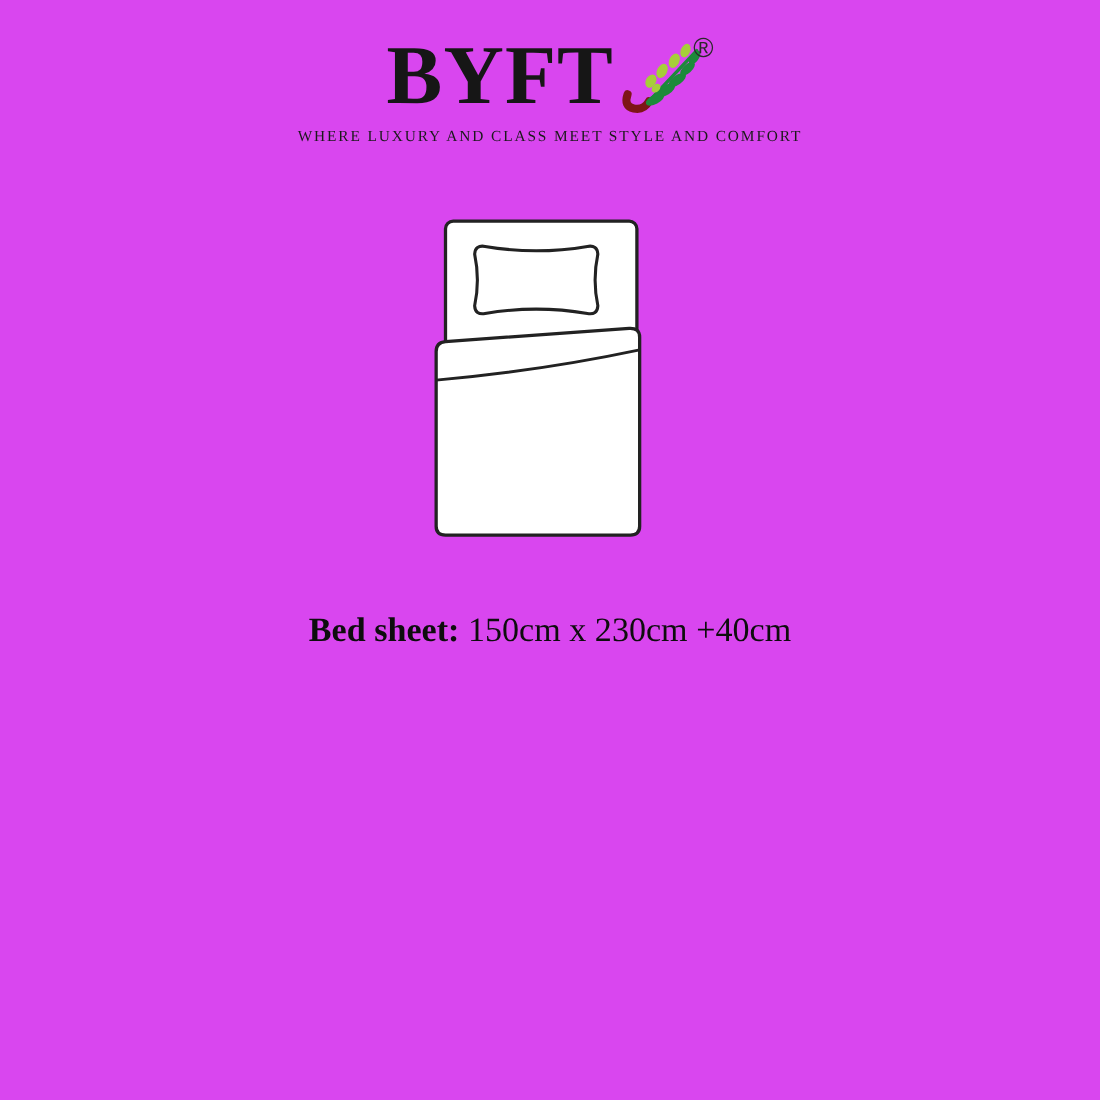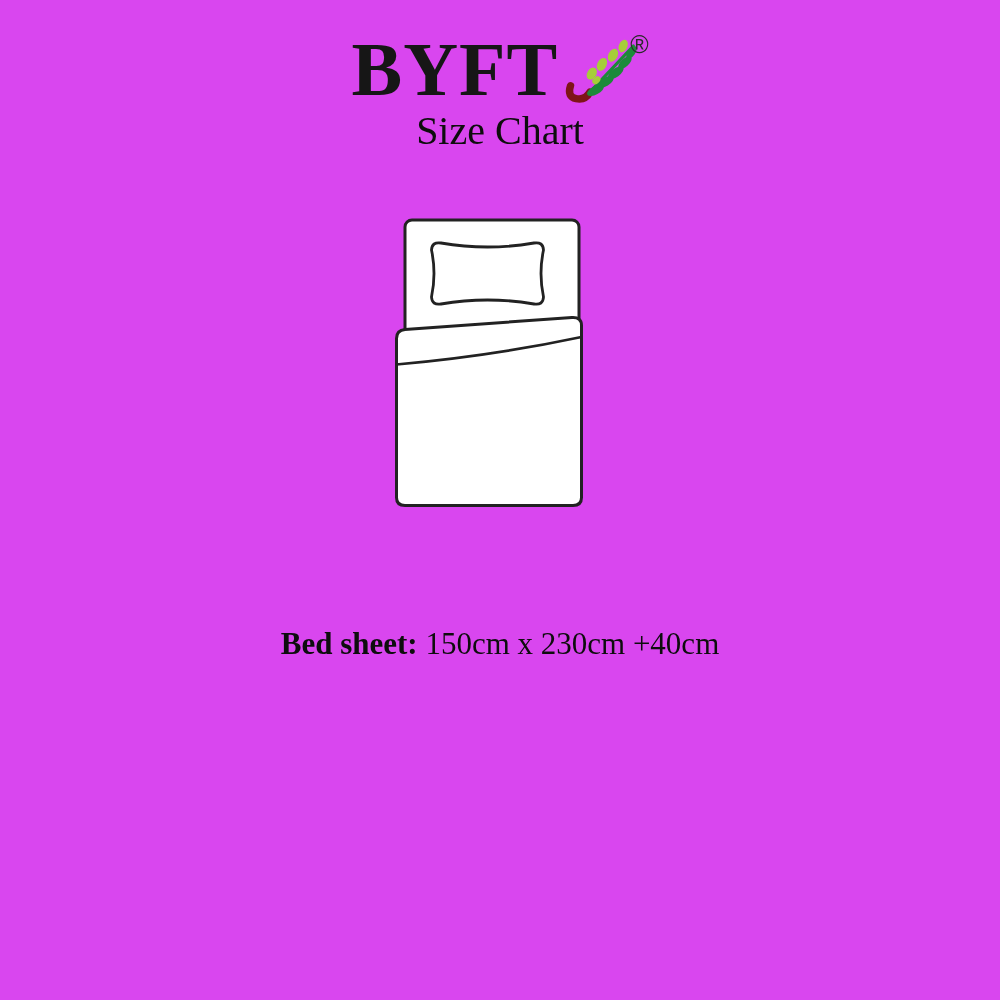--- a/index.html
+++ b/index.html
@@ -53,21 +53,21 @@
     white-space: nowrap;
   }
   .subtitle {
     font-size: 40px;
     line-height: 1.05;
     margin-top: 2px;
     color: #0d0d0d;
   }
   .bed-figure { margin-top: 60px; transform: translateX(-13px); }
   .specs {
-    margin-top: 107px;
+    margin-top: 54px;
     font-size: 31px;
     line-height: 42px;
     text-align: left;
     color: #0d0d0d;
   }
   .spec-label { font-weight: bold; }
 </style>
 </head>
 <body>
 
@@ -95,23 +95,23 @@
             <ellipse cx="30" cy="43" rx="7" ry="5" transform="rotate(-60 30 43)"></ellipse>
             <ellipse cx="41" cy="33" rx="7.5" ry="5" transform="rotate(-62 41 33)"></ellipse>
             <ellipse cx="53" cy="23" rx="7.5" ry="5" transform="rotate(-64 53 23)"></ellipse>
             <ellipse cx="64" cy="13" rx="7" ry="4.6" transform="rotate(-66 64 13)"></ellipse>
             <ellipse cx="35" cy="50" rx="5" ry="3.6" transform="rotate(-45 35 50)"></ellipse>
           </g>
         </svg>
       </div>
       <div class="reg-mark">®</div>
     </div>
+    <div class="tagline">WHERE LUXURY AND CLASS MEET STYLE AND COMFORT</div>
   </div>
 
-  <div class="subtitle">Size Chart</div>
 
   <div class="bed-figure">
     <svg width="200" height="300" viewBox="0 0 200 300" aria-hidden="true">
 
       <rect x="18" y="8" width="174" height="136" rx="7" fill="#ffffff" stroke="var(--diagram-stroke, #222)" stroke-width="3"></rect>
 
       <path d="M54,31
                Q100.5,39 147,31
                Q156,29.5 156.5,38
                Q151.5,61.5 156.5,85

